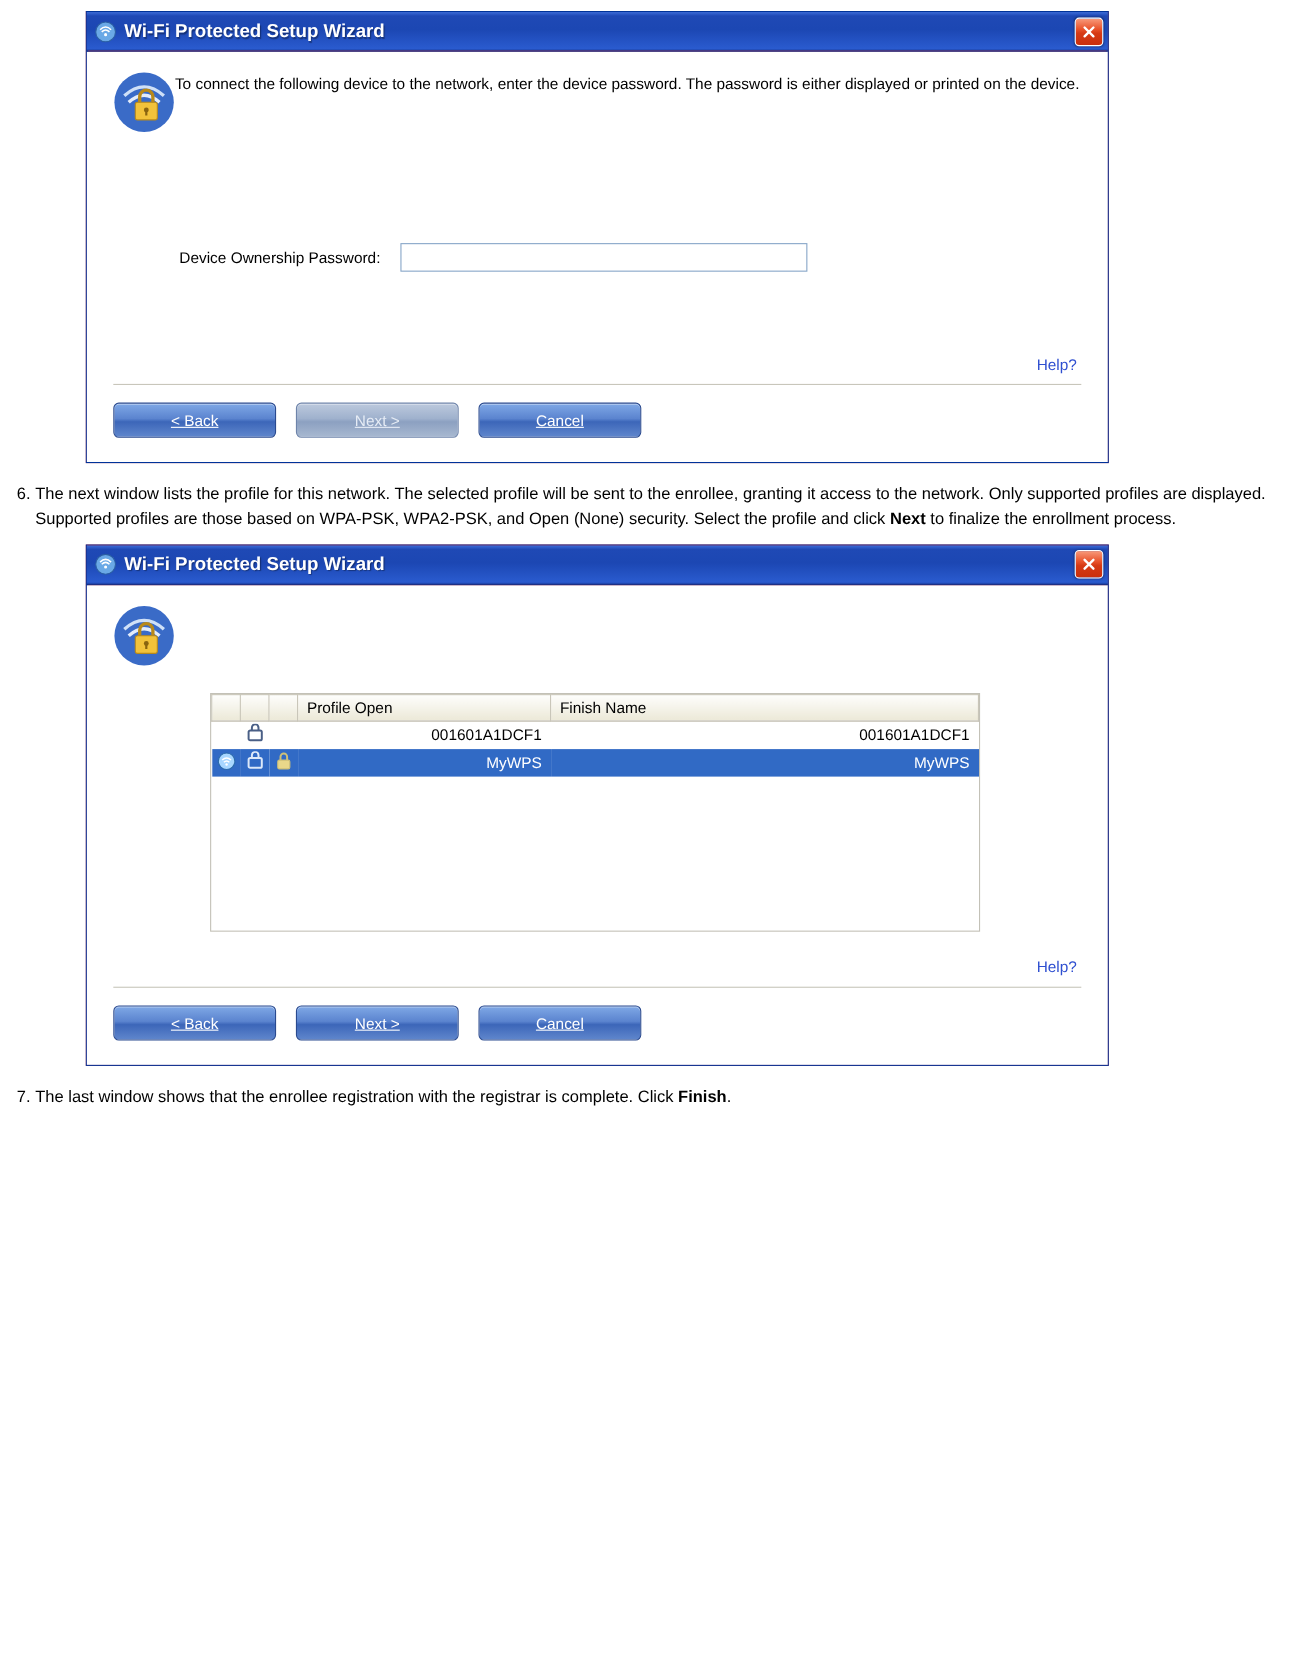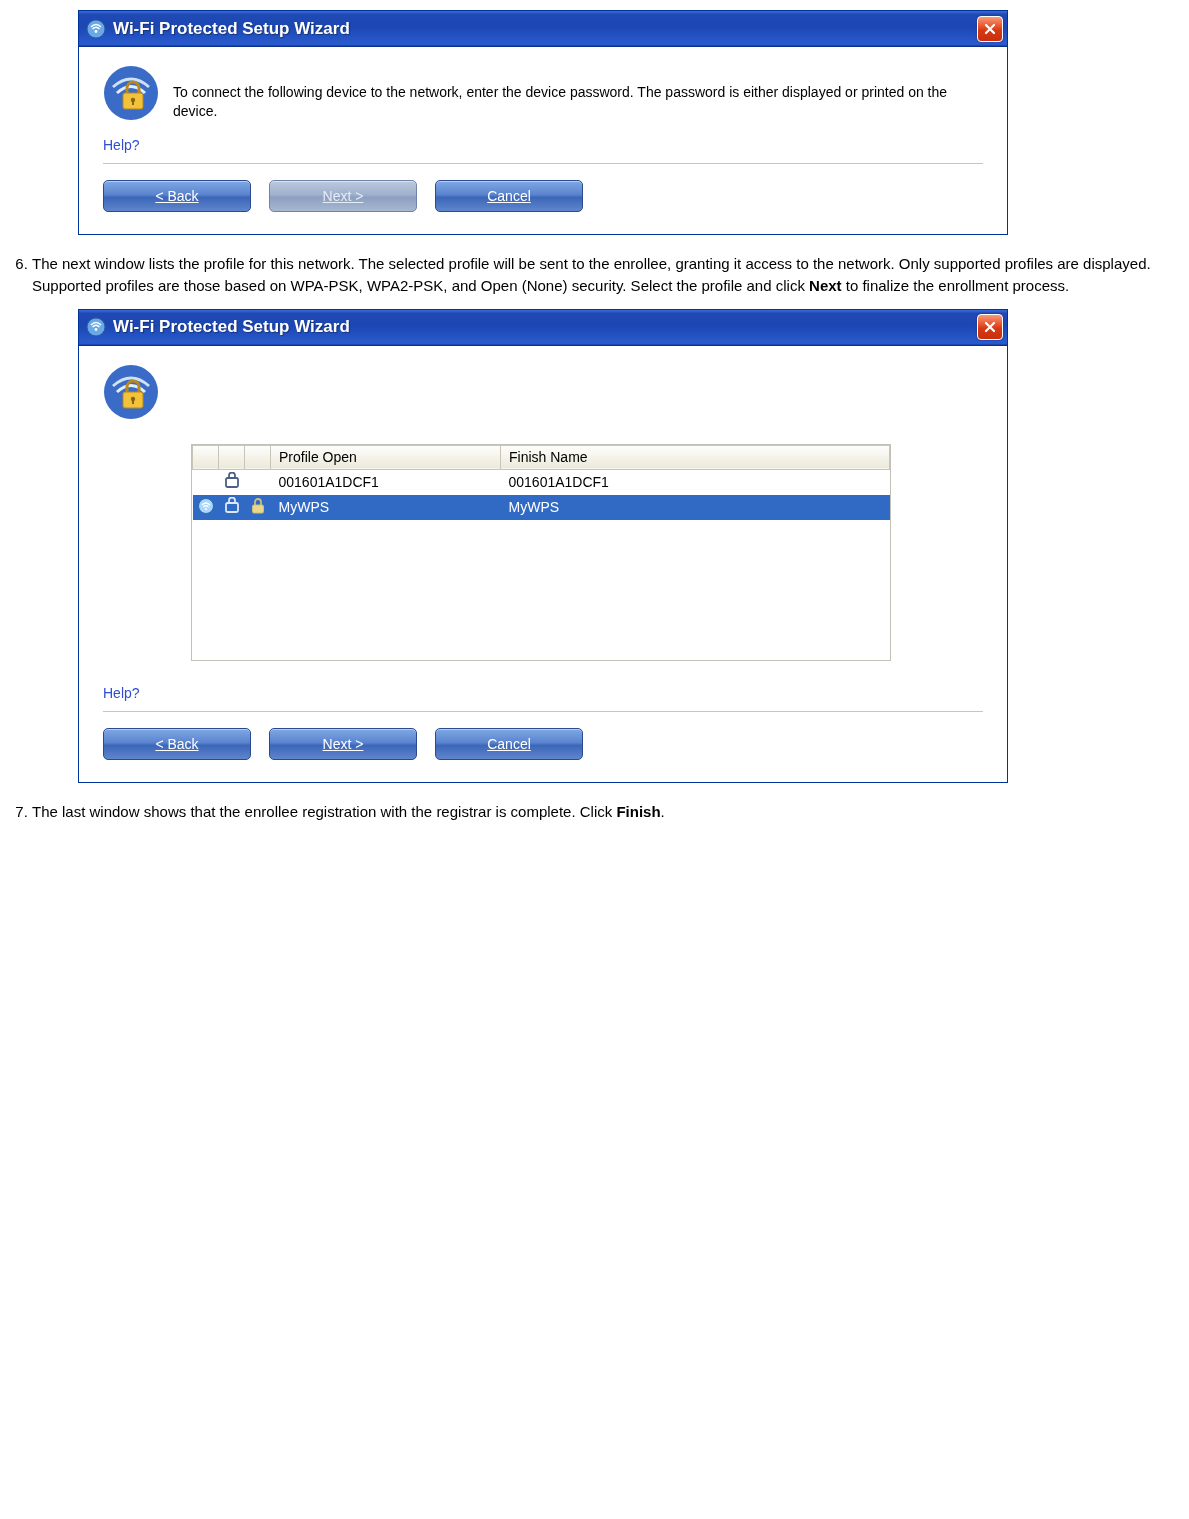--- a/index.html
+++ b/index.html
@@ -72,22 +72,21 @@
     }
     .window-body {
       background: #fff;
       padding: 18px 24px 8px 24px;
       font-family: Tahoma, Arial, sans-serif;
       font-size: 14px;
       color: #000;
     }
     .intro-row {
       display: flex;
-      align-items: flex-end;
-      gap: 14px;
+      align-items: flex-start;
       margin-bottom: 10px;
     }
     .wizard-icon {
       width: 56px;
       height: 56px;
       flex-shrink: 0;
     }
     .intro-text { line-height: 1.35; padding-top: 2px; }
     .password-row {
       display: flex;
@@ -127,35 +126,37 @@
     }
     .profile-table thead th.iconcol {
       width: 26px;
       padding: 3px 2px;
     }
     .profile-table tbody td {
       padding: 0 8px;
       height: 24px;
       border: none;
       white-space: nowrap;
+      text-align: right;
     }
     .profile-table tbody td.iconcell {
       width: 26px;
       padding: 2px 2px;
       text-align: center;
     }
     .profile-table tbody tr.selected td {
       background: #316ac5;
       color: #fff;
       margin-top: 32px;
     }
     .table-filler {
       height: 140px;
     }
     .help-row {
+      text-align: right;
       padding: 6px 4px 6px 0;
     }
     .help-link {
       color: #2f4fd0;
       text-decoration: none;
       font-size: 14px;
       cursor: pointer;
     }
     .separator {
       border: none;
@@ -219,20 +220,24 @@
             <circle cx="28" cy="28" r="27" fill="#3a6bc7"></circle>
             <path d="M10 22 Q28 6 46 22" fill="none" stroke="#cfe0f7" stroke-width="3"></path>
             <path d="M14 28 Q28 15 42 28" fill="none" stroke="#e3ecfa" stroke-width="3"></path>
             <rect x="20" y="28" width="20" height="16" rx="2" fill="#f2c23a" stroke="#b8891a" stroke-width="1"></rect>
             <path d="M24 28 v-5 a6 6 0 0 1 12 0 v5" fill="none" stroke="#b8891a" stroke-width="3"></path>
             <circle cx="30" cy="35" r="2.2" fill="#8a640f"></circle>
             <rect x="29" y="36" width="2" height="4" fill="#8a640f"></rect>
           </svg>
         </span>
         <div class="intro-text">To connect the following device to the network, enter the device password. The password is either displayed or printed on the device.</div>
+      </div>
+      <div class="password-row">
+        <label>Device Ownership Password:</label>
+        <input type="text" value="" style="">
       </div>
       <div class="help-row">
         <a class="help-link">Help?</a>
       </div>
       <hr class="separator">
       <div class="button-row">
         <button class="wiz-btn">&lt; Back</button>
         <button class="wiz-btn disabled">Next &gt;</button>
         <button class="wiz-btn">Cancel</button>
       </div>

